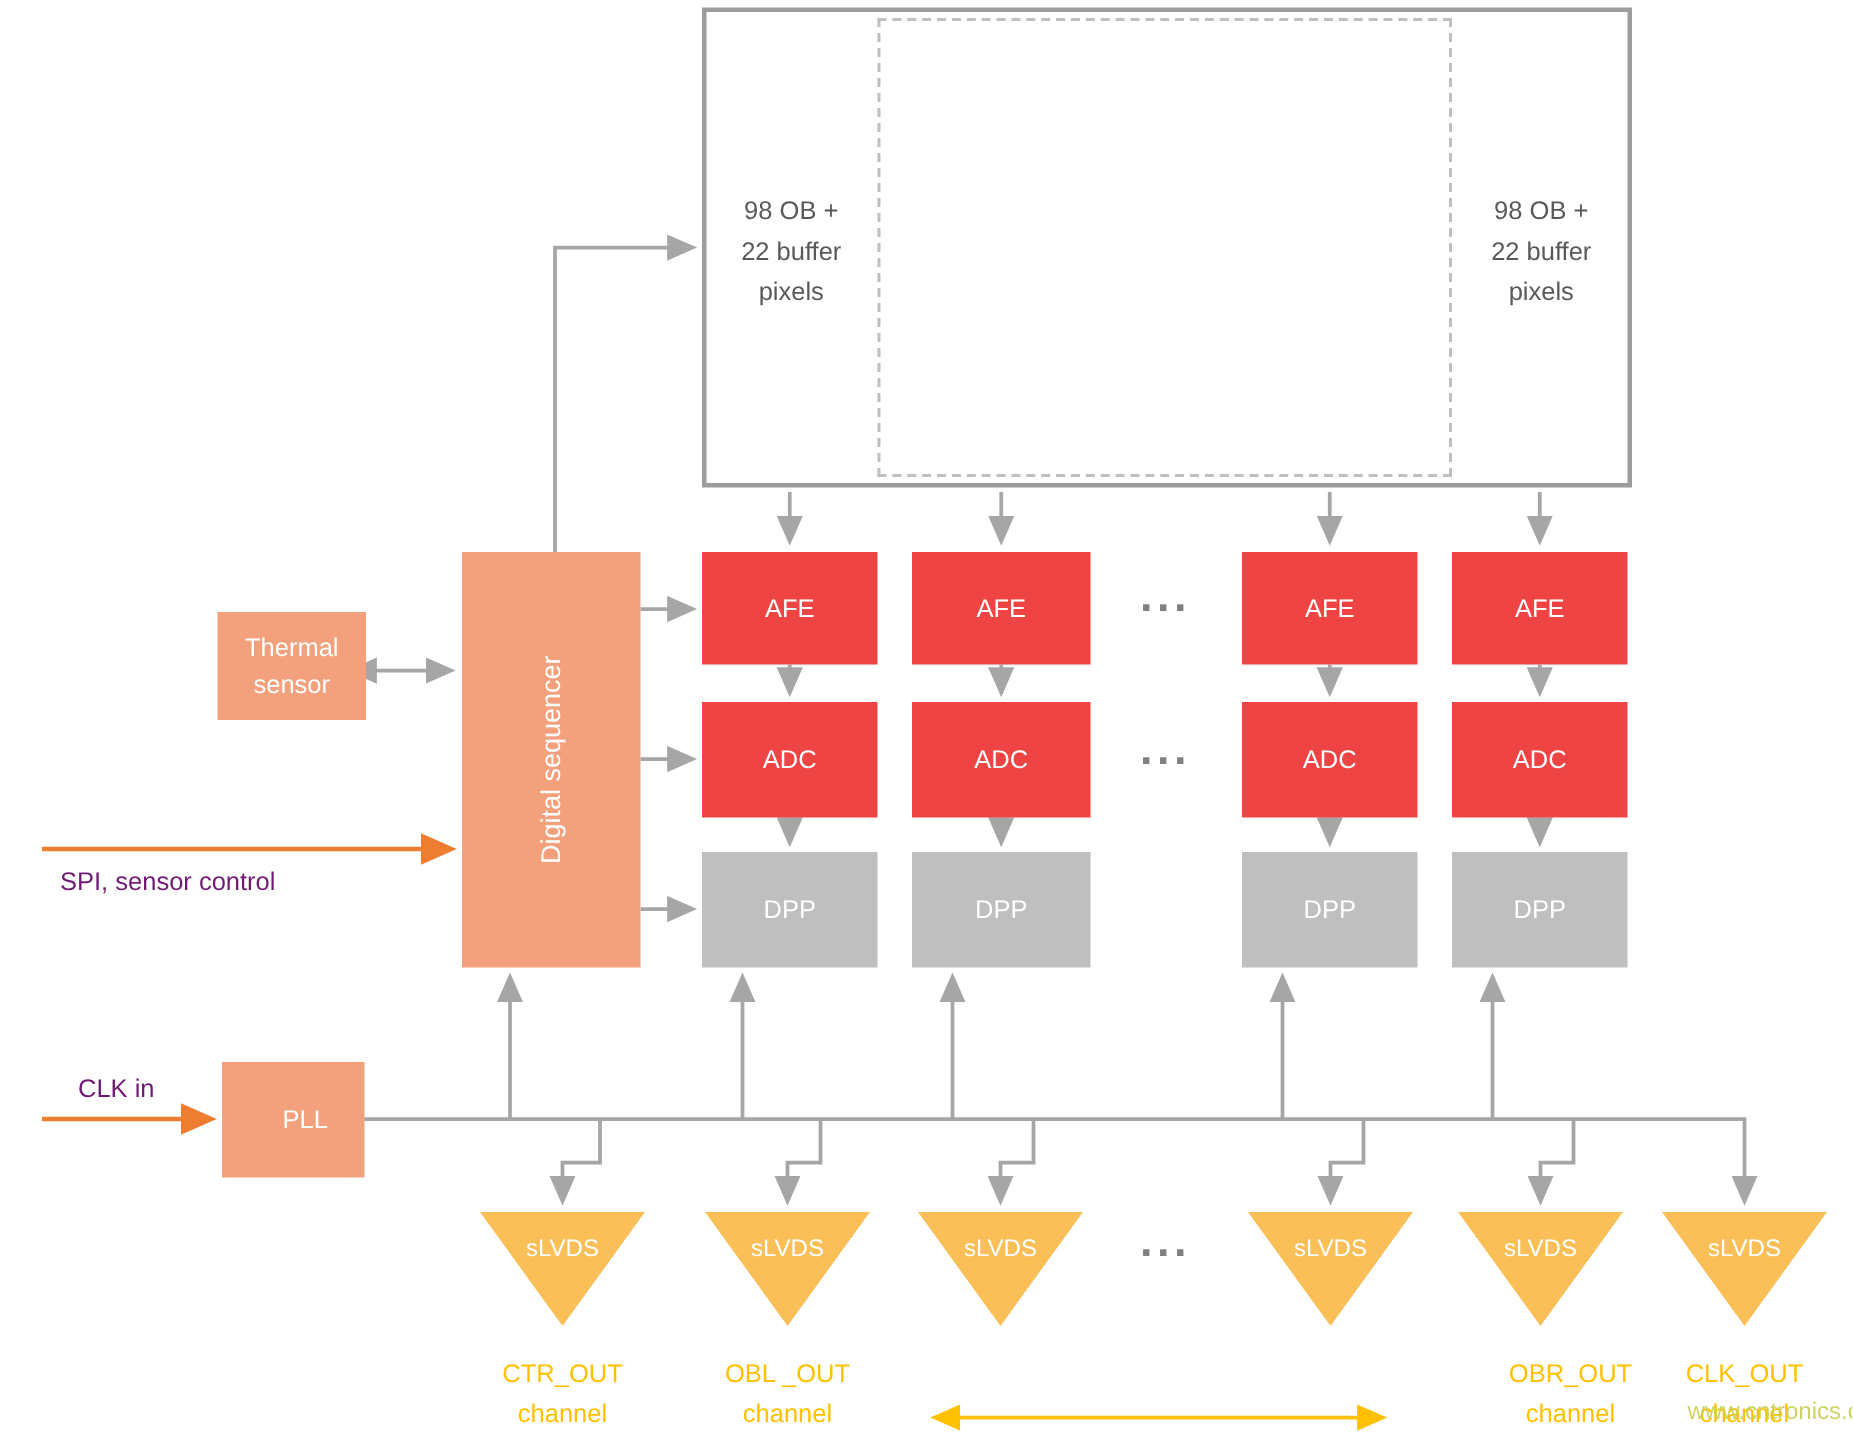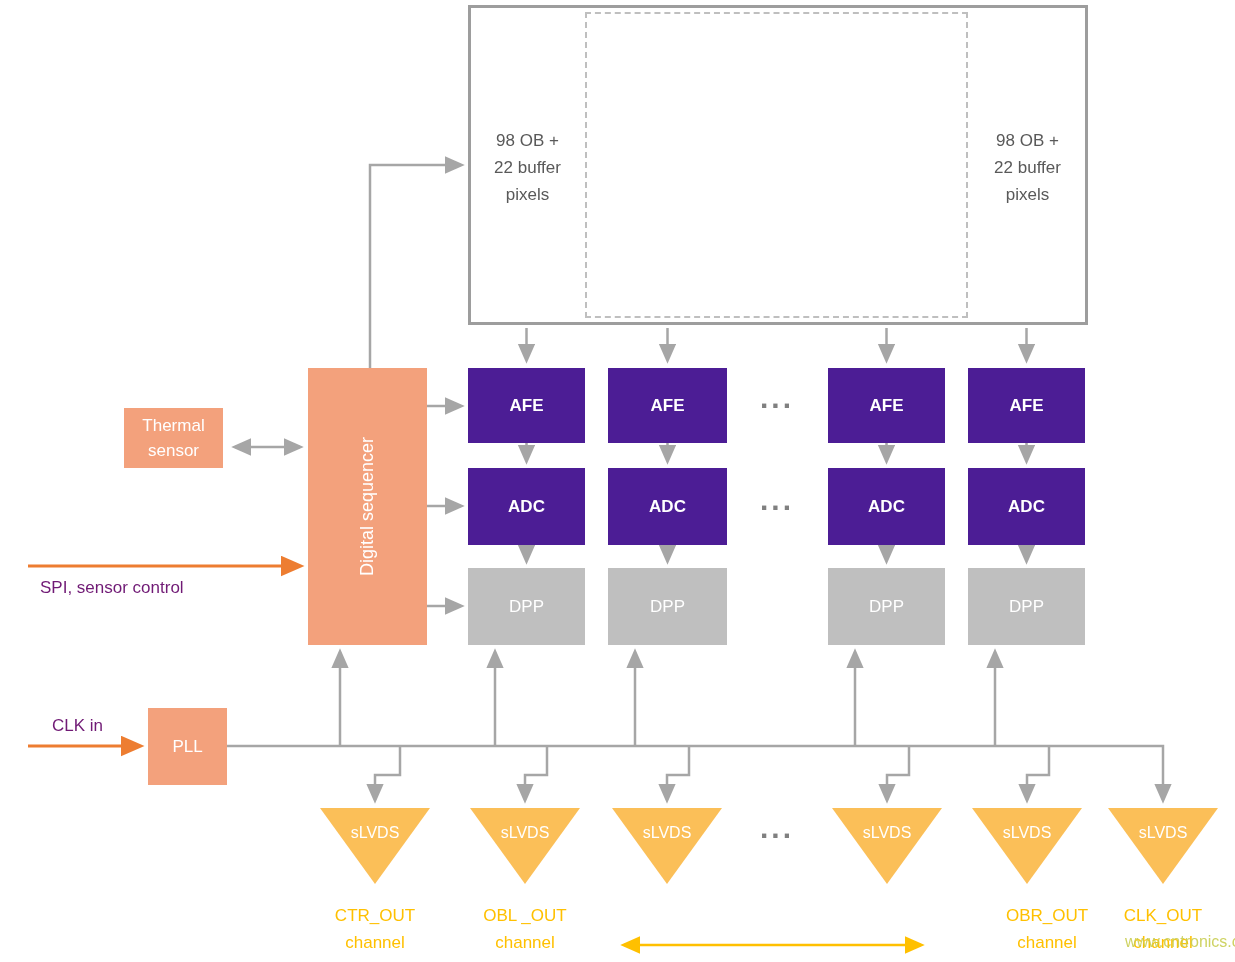--- a/index.html
+++ b/index.html
@@ -1,21 +1,21 @@
 <!DOCTYPE html>
 <html><head>
 <meta charset="utf-8">
 <style>
   html,body{margin:0;padding:0;background:#ffffff;}
   .stage{position:relative;width:1235px;height:962px;background:#ffffff;
          font-family:"Liberation Sans",sans-serif;overflow:hidden;}
   .box{position:absolute;display:flex;align-items:center;justify-content:center;
        text-align:center;color:#ffffff;font-size:17px;line-height:25px;}
   .salmon{background:#F3A17C;}
-  .blue{background:#4c1d95;font-weight:bold;}
+  .blue{background:#ef4444;}
   .grayblock{background:#BFBFBF;}
   .preline{white-space:pre-line;}
   .bigbox{position:absolute;left:468px;top:5px;width:620px;height:320px;
           border:3px solid #9d9d9d;box-sizing:border-box;background:#ffffff;}
   .dashedbox{position:absolute;left:585px;top:12px;width:383px;height:306px;
              border:2px dashed #bfbfbf;box-sizing:border-box;}
   .obtext{position:absolute;width:115px;text-align:center;color:#595959;
           font-size:17px;line-height:27px;white-space:pre-line;}
   .arraytext{position:absolute;left:590px;top:140px;width:375px;text-align:center;
              color:#595959;font-size:17px;line-height:27px;}
@@ -97,21 +97,21 @@
 pixels</div>
   <div class="obtext" style="left:970px;top:127px;">98 OB +
 22 buffer
 pixels</div>
 
   <div class="box salmon" style="left:308px;top:368px;width:119px;height:277px;"></div>
   <div class="vtextwrap">
     <span class="vtext">Digital sequencer</span>
   </div>
 
-  <div class="box salmon preline" style="left:124px;top:408px;width:99px;height:60px;">Thermal
+  <div class="box salmon preline" style="left:145px;top:408px;width:99px;height:72px;">Thermal
 sensor</div>
 
   <div class="box blue" style="left:468px;top:368px;width:117px;height:75px;">AFE</div>
   <div class="box blue" style="left:608px;top:368px;width:119px;height:75px;">AFE</div>
   <div class="box blue" style="left:828px;top:368px;width:117px;height:75px;">AFE</div>
   <div class="box blue" style="left:968px;top:368px;width:117px;height:75px;">AFE</div>
   <div class="dots" style="top:388px;">...</div>
 
   <div class="box blue" style="left:468px;top:468px;width:117px;height:77px;">ADC</div>
   <div class="box blue" style="left:608px;top:468px;width:119px;height:77px;">ADC</div>
@@ -120,21 +120,21 @@
   <div class="dots" style="top:490px;">...</div>
 
   <div class="box grayblock" style="left:468px;top:568px;width:117px;height:77px;">DPP</div>
   <div class="box grayblock" style="left:608px;top:568px;width:119px;height:77px;">DPP</div>
   <div class="box grayblock" style="left:828px;top:568px;width:117px;height:77px;">DPP</div>
   <div class="box grayblock" style="left:968px;top:568px;width:117px;height:77px;">DPP</div>
 
   <div class="orangetext" style="left:40px;top:578px;">SPI, sensor control</div>
   <div class="orangetext" style="left:52px;top:716px;">CLK in</div>
 
-  <div class="box salmon" style="left:148px;top:708px;width:79px;height:77px;">PLL</div>
+  <div class="box salmon" style="left:148px;top:708px;width:79px;height:77px;padding-left:16px;">PLL</div>
 
   <div class="tri" style="left:320px;">
     <span>sLVDS</span>
     </div>
   <div class="tri" style="left:470px;">
     <span>sLVDS</span>
     </div>
   <div class="tri" style="left:612px;">
     <span>sLVDS</span>
     </div>

